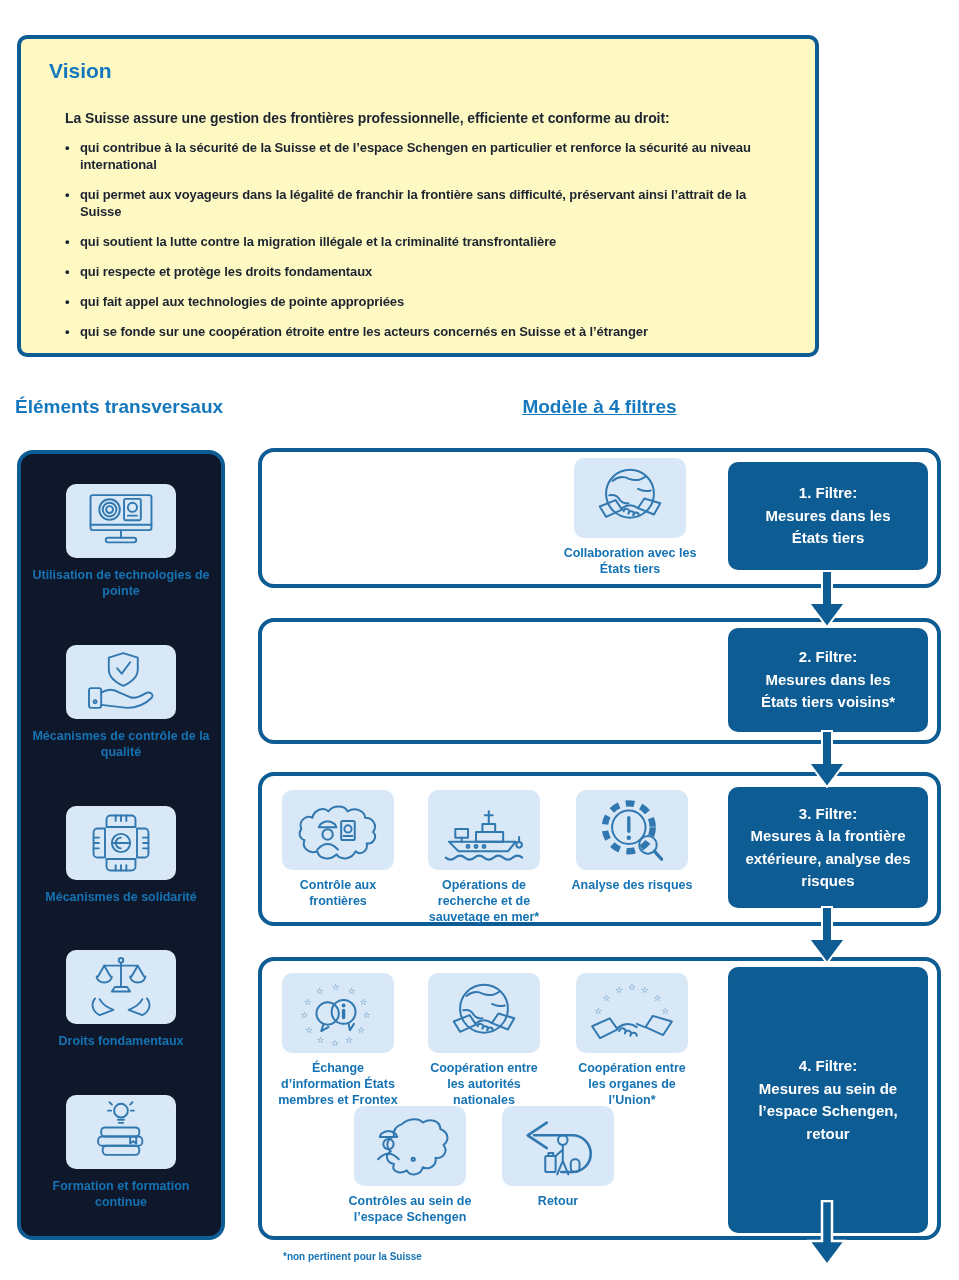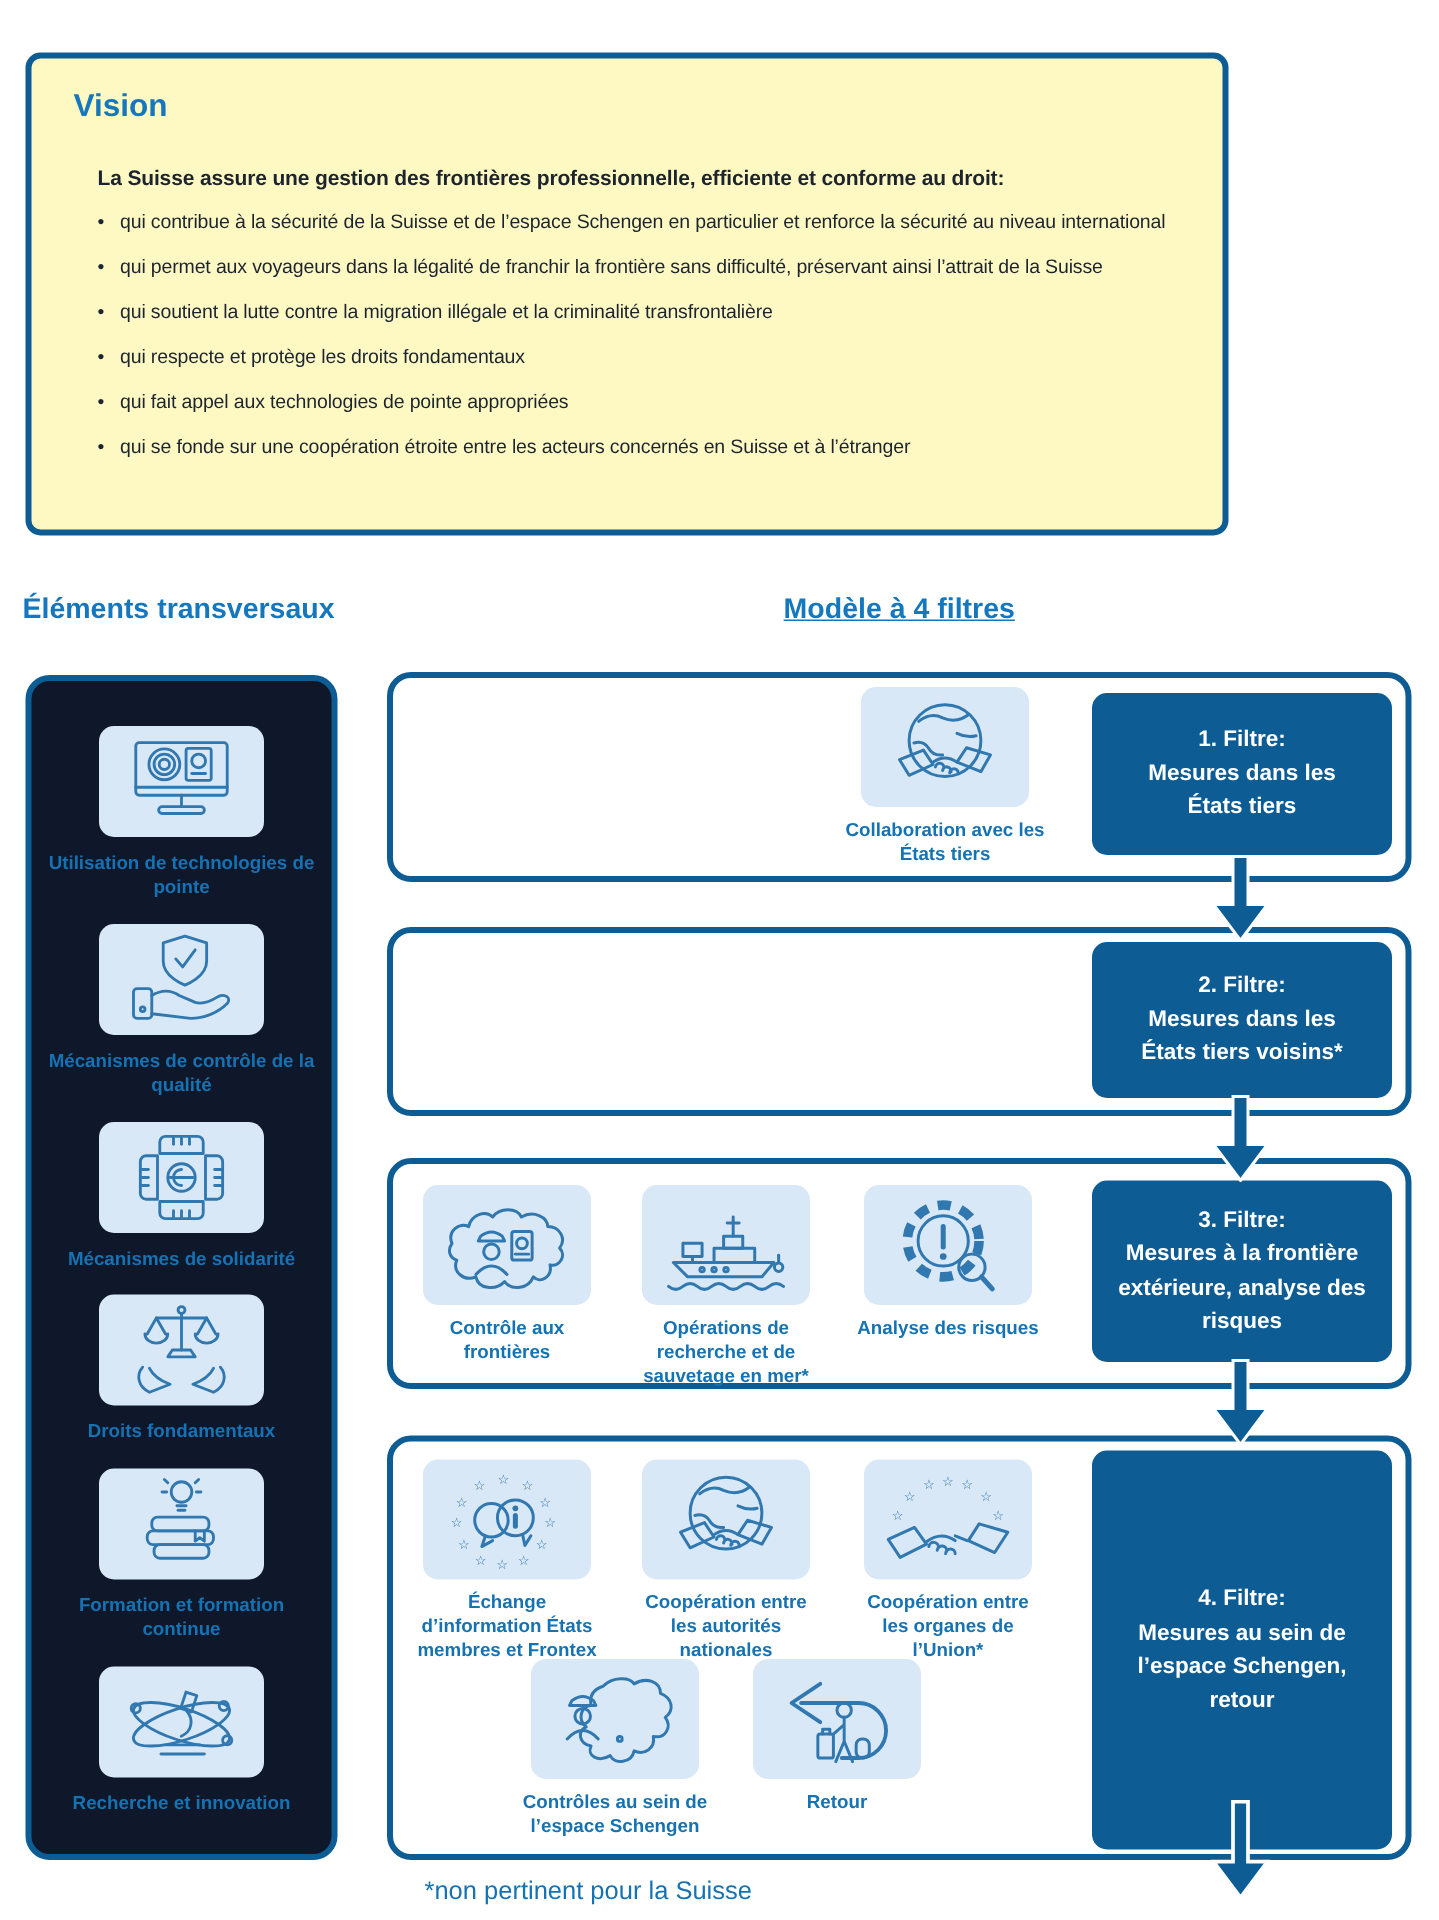--- a/index.html
+++ b/index.html
@@ -8,21 +8,21 @@
   }
   html,body{margin:0;padding:0;background:#fff;}
   .page{position:relative;width:959px;height:1280px;background:#fff;overflow:hidden;
         font-family:"Liberation Sans","DejaVu Sans",sans-serif;}
 
   
   .vision{position:absolute;left:17px;top:35px;width:802px;height:322px;box-sizing:border-box;
           border:4px solid var(--dark_blue);border-radius:10px;padding:20px 28px;background:#fef9c3;}
   .vision-title{margin:0;font-size:21px;font-weight:bold;color:var(--title_blue);}
   .vision-intro{margin:27px 0 0 16px;font-size:14px;font-weight:bold;color:var(--text_dark);letter-spacing:-0.1px;}
-  .bullets{list-style:none;margin:5px 0 0 16px;padding:0;}
+  .bullets{list-style:none;margin:5px 0 0 16px;padding:0;font-weight:bold;}
   .bullets li{position:relative;padding-left:15px;margin-top:13px;font-size:13px;line-height:17px;
               color:var(--text_dark);letter-spacing:-0.1px;}
   .bullets li::before{content:"\2022";position:absolute;left:0;top:0;color:var(--text_dark);}
 
   
   .hdr{position:absolute;top:396px;margin:0;font-size:19px;font-weight:bold;color:var(--title_blue);}
   .hdr-left{left:15px;}
   .hdr-right{left:258px;width:683px;text-align:center;text-decoration:underline;}
 
   
@@ -59,21 +59,21 @@
         align-items:center;text-align:center;font-weight:bold;font-size:15px;line-height:1.5;padding:4px;}
   .fbox1{top:462px;height:108px}.fbox2{top:628px;height:104px}
   .fbox3{top:787px;height:121px}.fbox4{top:967px;height:266px}
 
   
   .arrow{position:absolute;left:807px;width:40px;}
   .a1{top:570px}.a2{top:730px}.a3{top:906px}.a4{top:1200px}
   .arrow path{fill:var(--dark_blue);stroke:#fff;stroke-width:2;}
   .a4 path{stroke-width:2.5;}
 
-  .footnote{position:absolute;left:283px;top:1251px;font-size:17px;font-weight:normal;color:var(--label_blue);}
+  .footnote{position:absolute;left:283px;top:1251px;font-size:10px;font-weight:bold;color:var(--label_blue);}
 
   
   svg.ic{display:block;}
   svg.ic *{stroke:var(--icon_stroke);fill:none;stroke-width:2.5;stroke-linecap:round;stroke-linejoin:round;}
   svg.ic .fillb{fill:var(--icon_stroke);stroke:none;}
   svg.ic text.star{fill:var(--icon_stroke);stroke:none;font-size:11px;font-family:"DejaVu Sans",sans-serif;text-anchor:middle;}
   svg.ic .teeth{stroke-width:8;stroke-dasharray:11 8.5;stroke-linecap:butt;}
   svg.ic .thick{stroke-width:4.2;}
 </style>
 </head>
@@ -192,38 +192,20 @@
             <line x1="77" y1="14" x2="73" y2="14"></line>
           <rect x="34" y="36" width="50" height="12" rx="5"></rect>
           <rect x="30" y="48" width="58" height="12" rx="5"></rect>
           <rect x="36" y="60" width="48" height="12" rx="5"></rect>
           <path d="M72 48 v9 l4 -3 l4 3 v-9"></path>
         </svg>
       </div>
       <div class="lbl">Formation et formation continue</div>
     </div>
 
-    <div class="s-item">
-      <div class="tile">
-        <svg class="ic" viewBox="0 0 120 84" width="92" height="64">
-          <ellipse cx="60" cy="44" rx="44" ry="14" transform="rotate(-18 60 44)"></ellipse>
-          <ellipse cx="60" cy="44" rx="44" ry="14" transform="rotate(18 60 44)"></ellipse>
-          <circle cx="20" cy="30" r="4"></circle>
-            <circle cx="100" cy="58" r="4"></circle>
-            <circle cx="97" cy="28" r="4"></circle>
-          <g transform="rotate(18 60 44)">
-              <rect x="55" y="16" width="10" height="15"></rect>
-              <path d="M60 31 c9 5 11 16 3 23"></path>
-            </g>
-          <line x1="46" y1="62" x2="76" y2="62"></line>
-          <line x1="42" y1="70" x2="80" y2="70"></line>
-        </svg>
-      </div>
-      <div class="lbl">Recherche et innovation</div>
-    </div>
   </aside>
 
   <div class="frow row1"></div>
   <div class="frow row2"></div>
   <div class="frow row3"></div>
   <div class="frow row4"></div>
 
   <div class="tg tg-r1">
     <div class="tile">
       <svg class="ic" viewBox="0 0 120 84" width="96" height="67">

